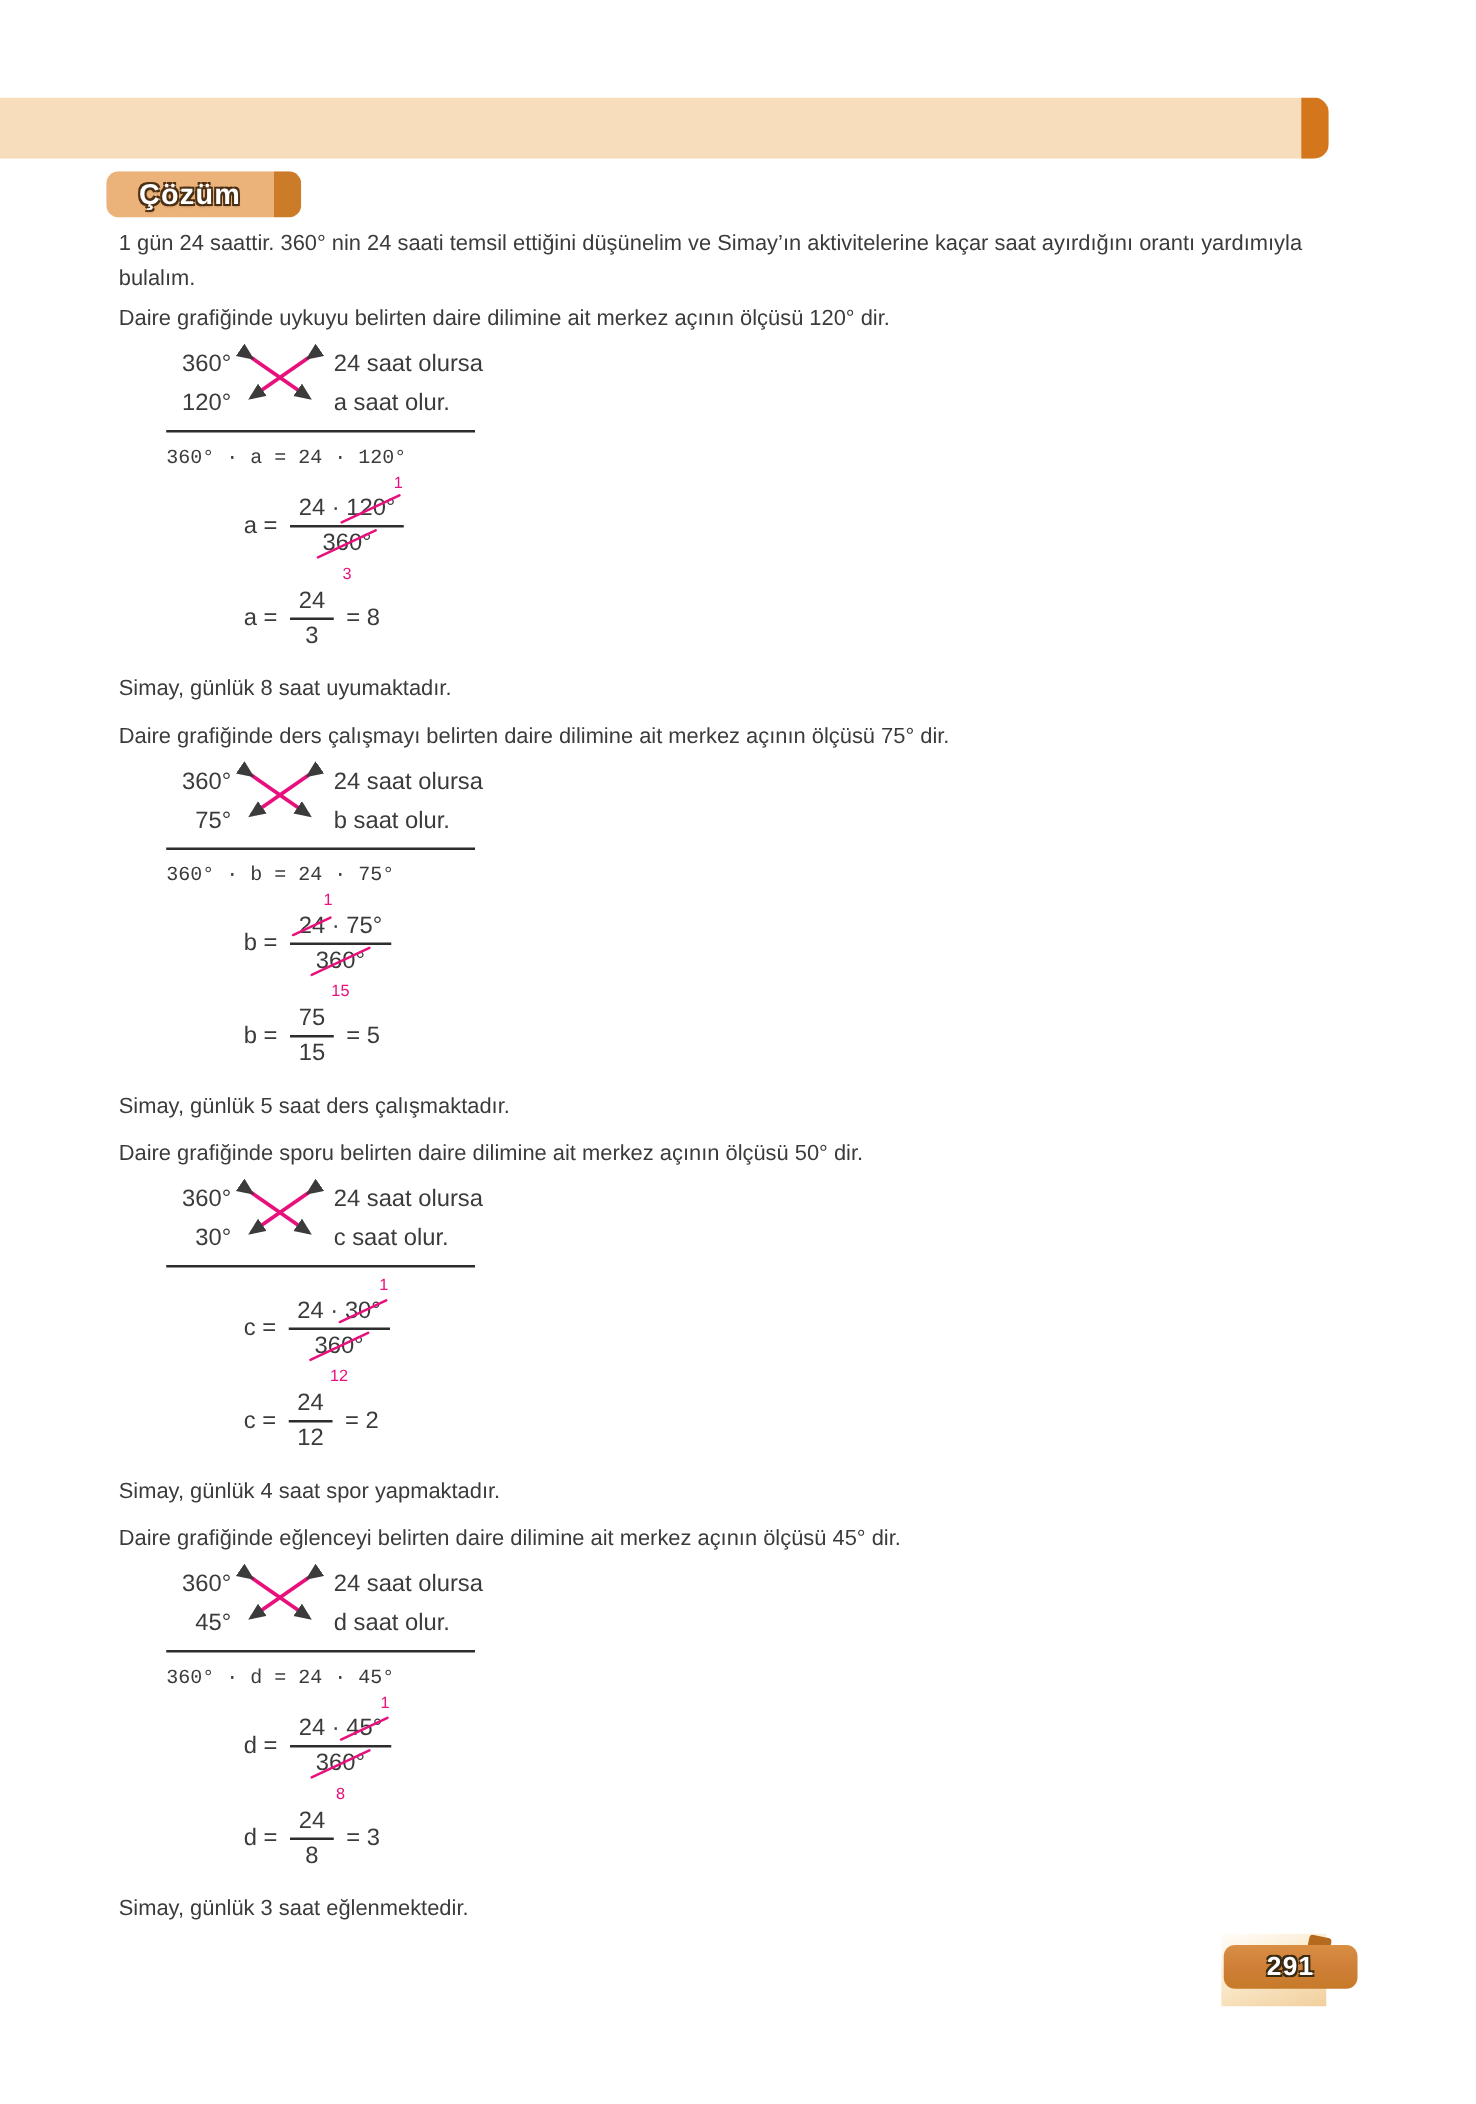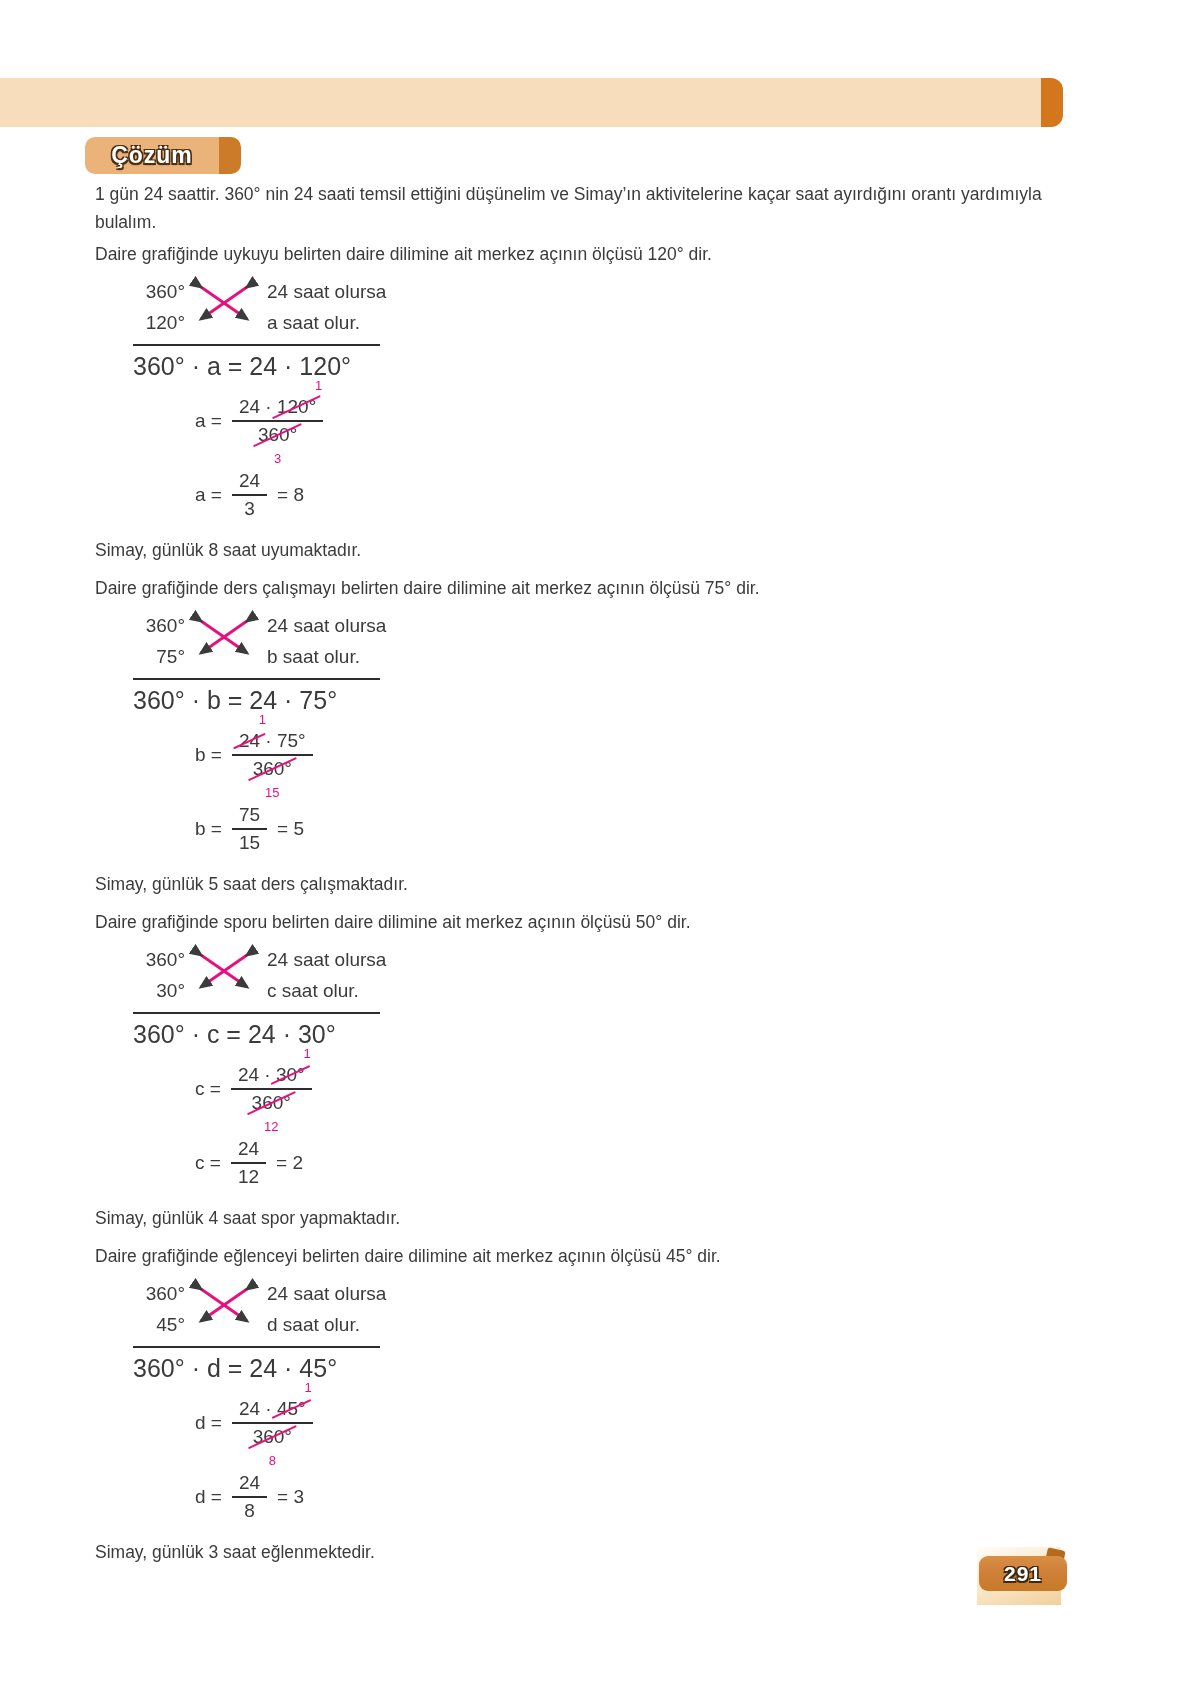--- a/index.html
+++ b/index.html
@@ -53,21 +53,21 @@
   
   .prop{
     display:grid;grid-template-columns:52px 78px auto;
     margin-left:38px;align-items:center;
     font-size:19px;line-height:31px;
   }
   .prop .pl{text-align:right;}
   .prop .arrows{grid-column:2;grid-row:1/3;justify-self:center;color:var(--pink);}
   .prop .pr{padding-left:4px;}
   .rule{height:2px;background:var(--rule);width:247px;margin:6px 0 8px 38px;}
-  .eq{font-size:25px;line-height:24px;margin:0 0 2px 38px;}
+  .eq{font-size:16px;line-height:24px;margin:0 0 2px 38px;font-family:Liberation Mono, monospace;}
   
   .bigfrac{
     display:flex;align-items:center;margin-left:100px;
     padding:14px 0 18px 0;font-size:19px;
   }
   .lhs{margin-right:10px;white-space:pre;}
   .frac{display:inline-flex;flex-direction:column;align-items:center;}
   .frac .num,.frac .den{line-height:26px;padding:0 7px;white-space:pre;}
   .frac .bar{align-self:stretch;height:2px;background:var(--rule);}
   .cancel{position:relative;display:inline-block;}
@@ -89,21 +89,21 @@
   
   .page-ribbon{
     position:absolute;left:977px;top:1547px;width:84px;height:58px;
     background:linear-gradient(160deg,#fffdf9 0%,#faeacd 45%,#f2cf9c 100%);
   }
   .page-fold{
     position:absolute;left:1046px;top:1549px;width:18px;height:18px;
     background:#b56a1e;transform:rotate(12deg);border-radius:3px;
   }
   .page-badge{
-    position:absolute;left:979px;top:1556px;width:88px;height:35px;
+    position:absolute;left:979px;top:1556px;width:107px;height:35px;
     background:linear-gradient(180deg,#d98f44 0%,var(--page-badge) 45%,#c77a28 100%);
     border-radius:9px;display:flex;align-items:center;justify-content:center;
   }
   .page-badge .pb-text{
     font-size:21px;font-weight:bold;color:#ffffff;letter-spacing:1px;
     text-shadow:-1.5px -1.5px 0 #3a2a12, 1.5px -1.5px 0 #3a2a12,
                 -1.5px 1.5px 0 #3a2a12, 1.5px 1.5px 0 #3a2a12;
   }
   .hidden-defs{position:absolute;width:0;height:0;}
 </style>
@@ -214,21 +214,20 @@
         <svg width="70" height="52" viewBox="0 0 70 52" overflow="visible">
           <line x1="12" y1="10" x2="58" y2="42" stroke="currentColor" stroke-width="3" marker-start="url(#ah)" marker-end="url(#ah)"></line>
           <line x1="58" y1="10" x2="12" y2="42" stroke="currentColor" stroke-width="3" marker-start="url(#ah)" marker-end="url(#ah)"></line>
         </svg>
       </span>
       <span class="pr">24 saat olursa</span>
       <span class="pl">30°</span>
       <span class="pr">c saat olur.</span>
     </div>
     <div class="rule"></div>
-    <p class="eq">360° · c = 24 · 30°</p>
     <div class="bigfrac">
       <span class="lhs">c =</span>
       <span class="frac">
         <span class="num"><span>24 · </span><span class="cancel"><span>30°</span><i class="mini top">1</i></span><span></span></span>
         <span class="bar"></span>
         <span class="den"><span class="cancel"><span>360°</span><i class="mini bottom">12</i></span></span>
       </span>
     </div>
     <div class="resfrac">
       <span class="lhs">c =</span>

